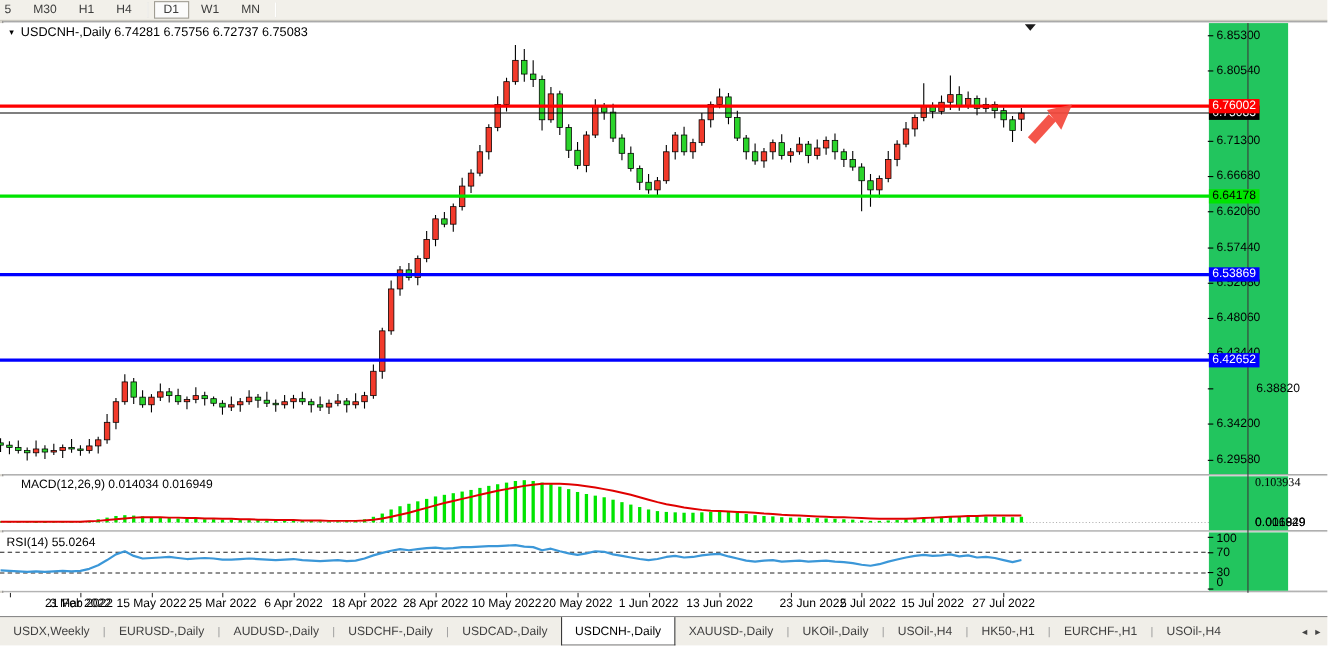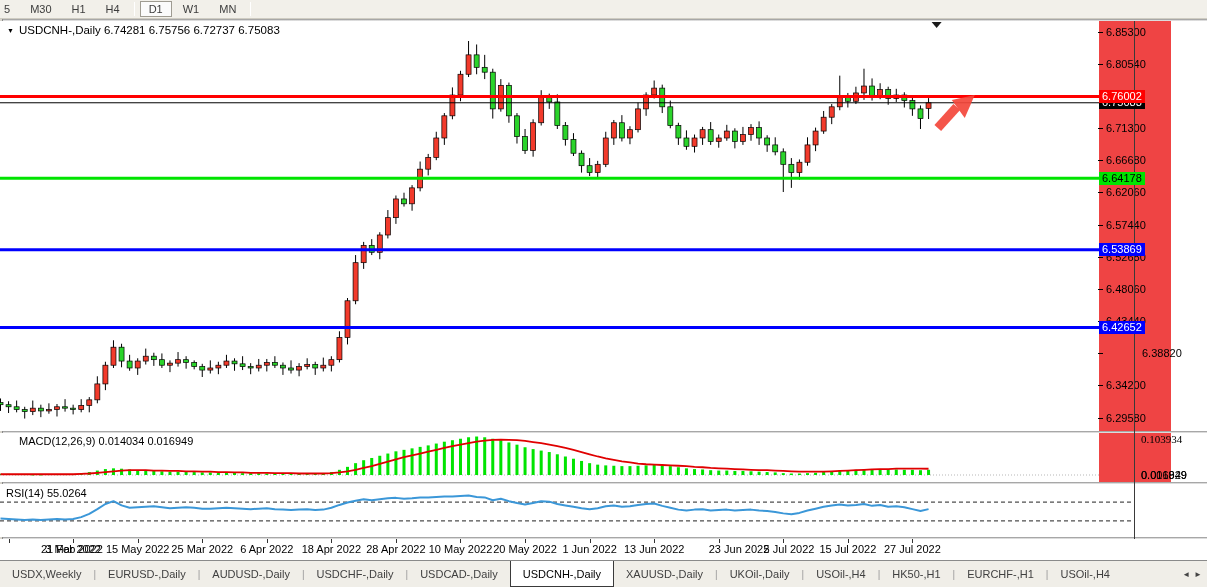--- a/index.html
+++ b/index.html
@@ -20,21 +20,21 @@
     background:linear-gradient(#8d8d8d,#f6f6f6); }
   #left-frame { position:absolute; left:0; top:19px; width:3px; height:541px;
     background:#d8d5cd; border-right:1px solid #8a8a8a; }
   #axis-vline { position:absolute; left:1134px; top:21px; width:1px; height:518px; background:#3a3a3a; }
 
   svg.pane { position:absolute; left:0; background:#fff; }
   #main-svg { top:21px; width:1135px; height:410px; }
   #macd-svg { top:433px; width:1135px; height:49px; }
   #rsi-svg  { top:484px; width:1135px; height:53px; }
 
-  .axis-col { position:absolute; left:1099px; width:72px; background:#ef4444; }
+  .axis-col { position:absolute; left:1099px; width:72px; background:#22c55e; }
   #main-axis { top:21px; height:410px; }
   #macd-axis { top:433px; height:49px; }
   #rsi-axis  { top:484px; height:53px; }
 
   .ticklbl { position:absolute; left:7px; white-space:nowrap; color:#000; }
   .tickmark { position:absolute; left:-1px; width:5px; height:1px; background:#000; }
   .badge { position:absolute; left:0; height:13px; line-height:13px; padding:0 3px; white-space:nowrap; }
 
   #chart-title { position:absolute; left:7px; top:24px; white-space:nowrap; font-size:11.5px; }
   #title-caret { font-size:7px; vertical-align:1px; margin-right:5px; }
@@ -482,20 +482,30 @@
       <div class="ticklbl" style="top: 358.495px;">6.34200</div>
       <div class="tickmark" style="top: 396.5px;"></div>
       <div class="ticklbl" style="top: 390.5px;">6.29580</div>
       <div class="badge" style="top: 68.9118px; background: rgb(255, 0, 0); color: rgb(255, 255, 255); z-index: 10;">6.76002</div>
       <div class="badge" style="top: 75.2782px; background: rgb(0, 0, 0); color: rgb(255, 255, 255); z-index: 9;">6.75083</div>
       <div class="badge" style="top: 150.823px; background: rgb(0, 228, 0); color: rgb(0, 0, 0); z-index: 8;">6.64178</div>
       <div class="badge" style="top: 222.238px; background: rgb(0, 0, 255); color: rgb(255, 255, 255); z-index: 7;">6.53869</div>
       <div class="badge" style="top: 299.944px; background: rgb(0, 0, 255); color: rgb(255, 255, 255); z-index: 6;">6.42652</div>
     </div>
   <div id="macd-axis" class="axis-col"></div>
+  <div id="rsi-axis" class="axis-col">
+      <div class="ticklbl" style="top: 0px;">100</div>
+      <div class="tickmark" style="top: 3.5px;"></div>
+      <div class="ticklbl" style="top: 12.1px;">70</div>
+      <div class="tickmark" style="top: 17.6px;"></div>
+      <div class="ticklbl" style="top: 30.9px;">30</div>
+      <div class="tickmark" style="top: 36.4px;"></div>
+      <div class="ticklbl" style="top: 40px;">0</div>
+      <div class="tickmark" style="top: 50.5px;"></div>
+    </div>
   <div id="axis-vline"></div>
 
   <div id="chart-title"><span id="title-caret">▼</span><span>USDCNH-,Daily  6.74281 6.75756 6.72737 6.75083</span></div>
 
   <div id="macd-label">MACD(12,26,9) 0.014034 0.016949</div>
   <div id="rsi-label">RSI(14) 55.0264</div>
   <div id="macd-max" class="ticklbl" style="left:1141px">0.103934</div>
   <div id="macd-min-wrap">
     <span id="macd-ghost">0.016949</span>
     <span id="macd-min">0.001829</span>

